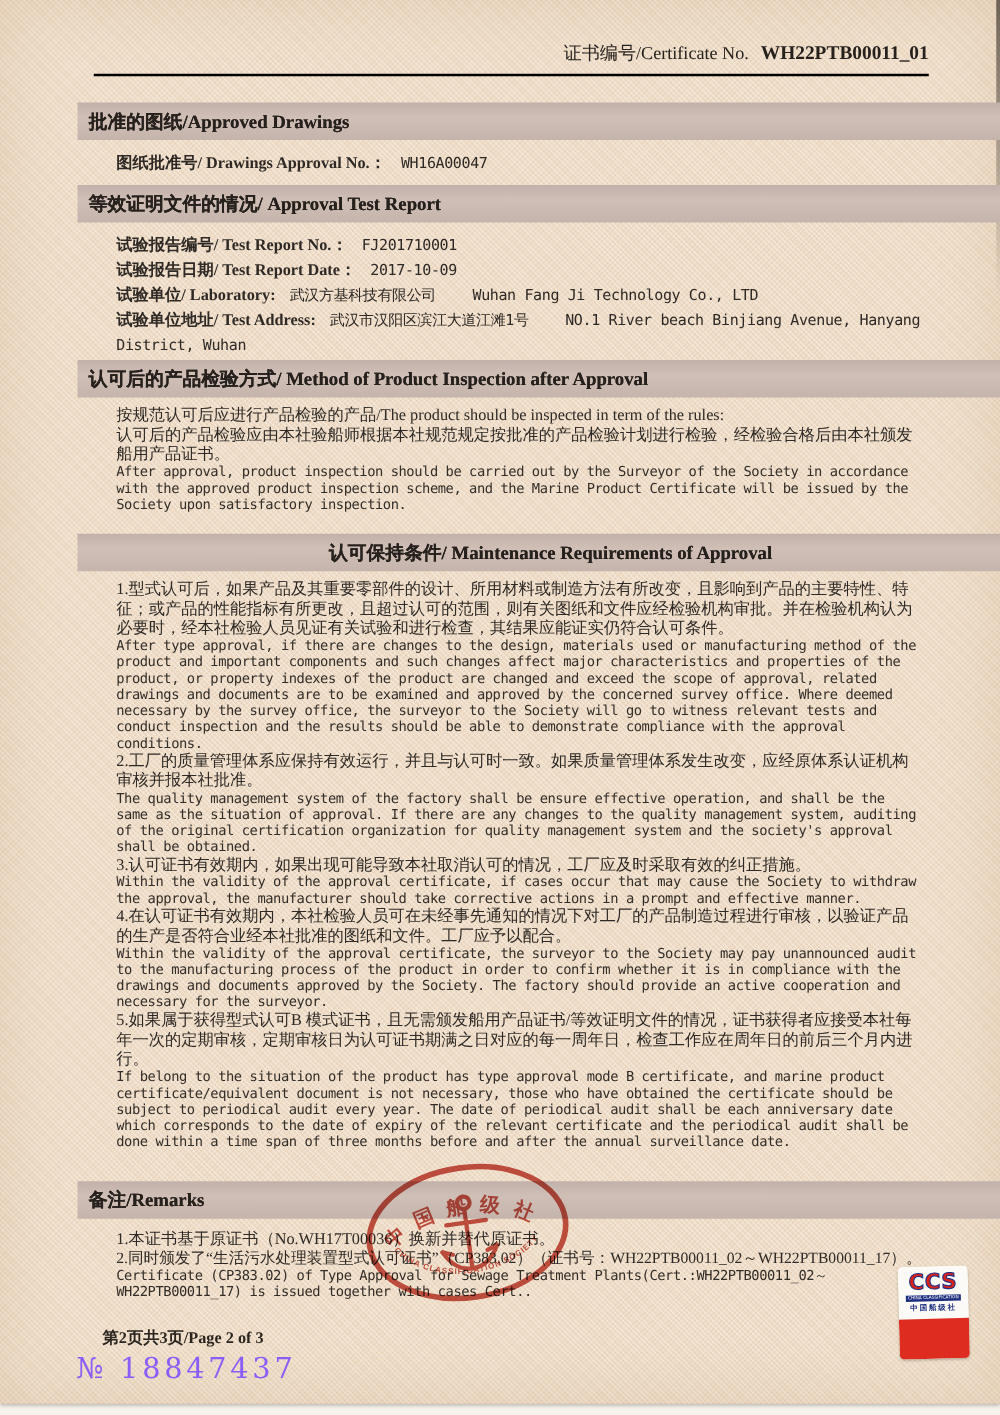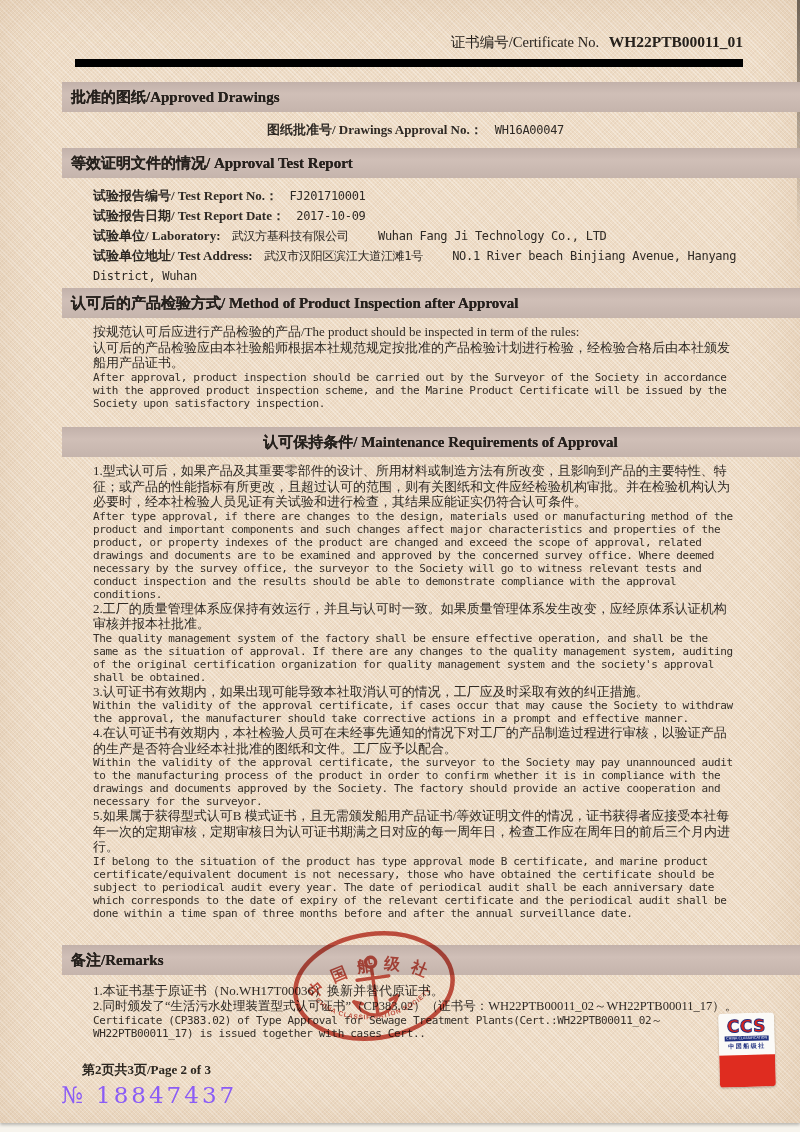--- a/index.html
+++ b/index.html
@@ -7,21 +7,21 @@
   .page{position:relative;width:800px;height:1132px;overflow:hidden;color:#2e2924;}
   .paper{position:absolute;left:0;top:0;width:800px;height:1123px;
     background-color:#eedcc6;
     background-image:
       repeating-linear-gradient(45deg, rgba(255,255,255,.30) 0 1px, rgba(255,255,255,0) 1px 3px),
       repeating-linear-gradient(-45deg, rgba(186,152,118,.10) 0 1px, rgba(0,0,0,0) 1px 3px);
     box-shadow:inset 0 0 50px rgba(175,135,95,.20), 0 2px 3px rgba(0,0,0,.25);}
   .edge-sliver{position:absolute;right:0;top:0;width:3px;height:235px;
     background:linear-gradient(180deg,rgba(45,38,30,.65),rgba(45,38,30,0));}
   .header-row{position:absolute;top:33px;left:75px;width:668px;text-align:right;
-    font-size:14.5px;border-bottom:8px solid #000000;padding-bottom:7px;color:#26211c;}
+    font-size:14.5px;border-bottom:2px solid #000000;padding-bottom:7px;color:#26211c;}
   .cert-no{font-weight:bold;font-size:15.5px;margin-left:6px;}
   .bar{position:absolute;left:62px;width:748px;height:30px;box-sizing:border-box;
     background:linear-gradient(180deg,#c2b1aa,#d0bfb7 40%,#c5b4ac);
     font-weight:bold;font-size:15px;color:#26211d;padding:6px 0 0 9px;
     text-shadow:0 0 .4px #26211d;}
   .block{position:absolute;left:93px;width:645px;overflow:hidden;}
   .field-line{font-size:13px;line-height:19px;}
   .flabel{font-weight:600;}
   .fval{font-family:"DejaVu Sans Mono",monospace;font-size:12px;letter-spacing:-0.3px;margin-left:8px;}
   .fval-en{font-family:"DejaVu Sans Mono",monospace;font-size:12px;letter-spacing:-0.3px;margin-left:26px;}
@@ -48,21 +48,21 @@
 <div class="page">
   <div class="paper"></div>
   <div class="edge-sliver"></div>
 
   <div class="header-row">
     <span>证书编号/Certificate No.</span>
     <span class="cert-no">WH22PTB00011_01</span>
   </div>
 
   <div class="bar" style="top:82px;">批准的图纸/Approved Drawings</div>
-  <div class="block" style="top:120px;height:22px;text-align:center;">
+  <div class="block" style="top:120px;height:22px;">
     <span class="field-line flabel">图纸批准号/ Drawings Approval No.：</span>
     <span class="fval">WH16A00047</span>
   </div>
 
   <div class="bar" style="top:148px;">等效证明文件的情况/ Approval Test Report</div>
   <div class="block" style="top:186px;height:100px;">
     <div class="field-line">
       <span class="flabel">试验报告编号/ Test Report No.：</span>
       <span class="fval">FJ201710001</span>
     </div>

